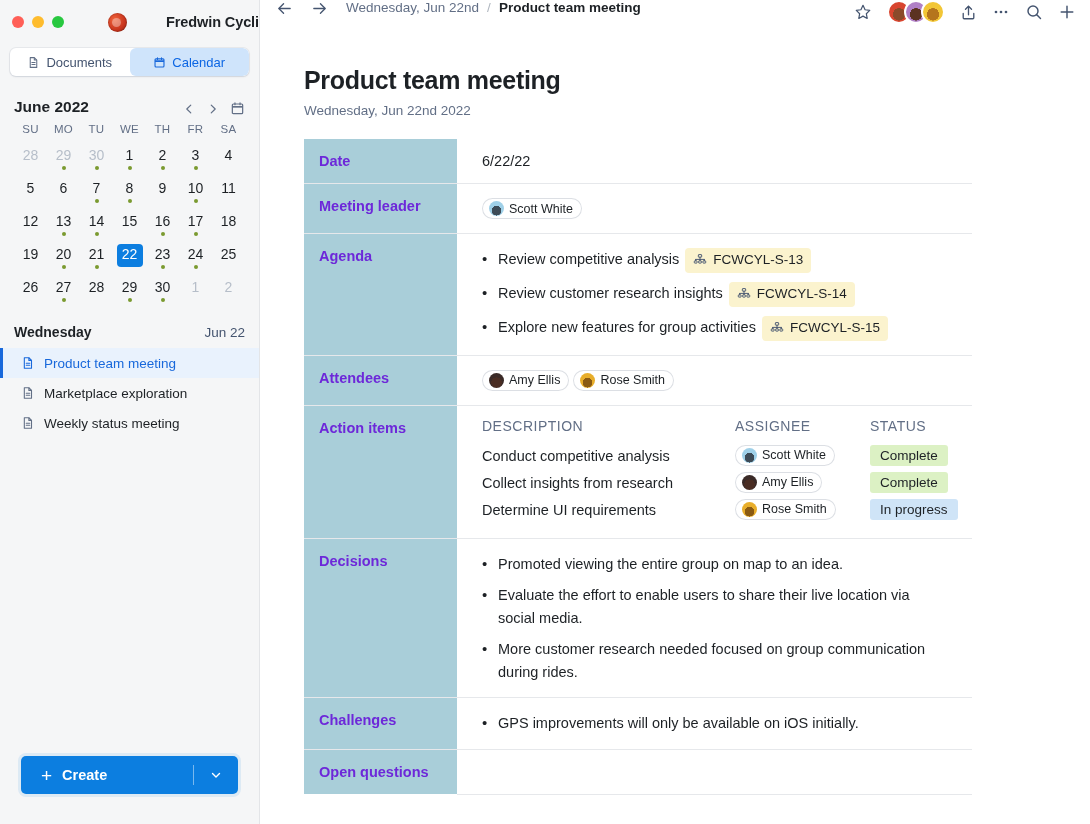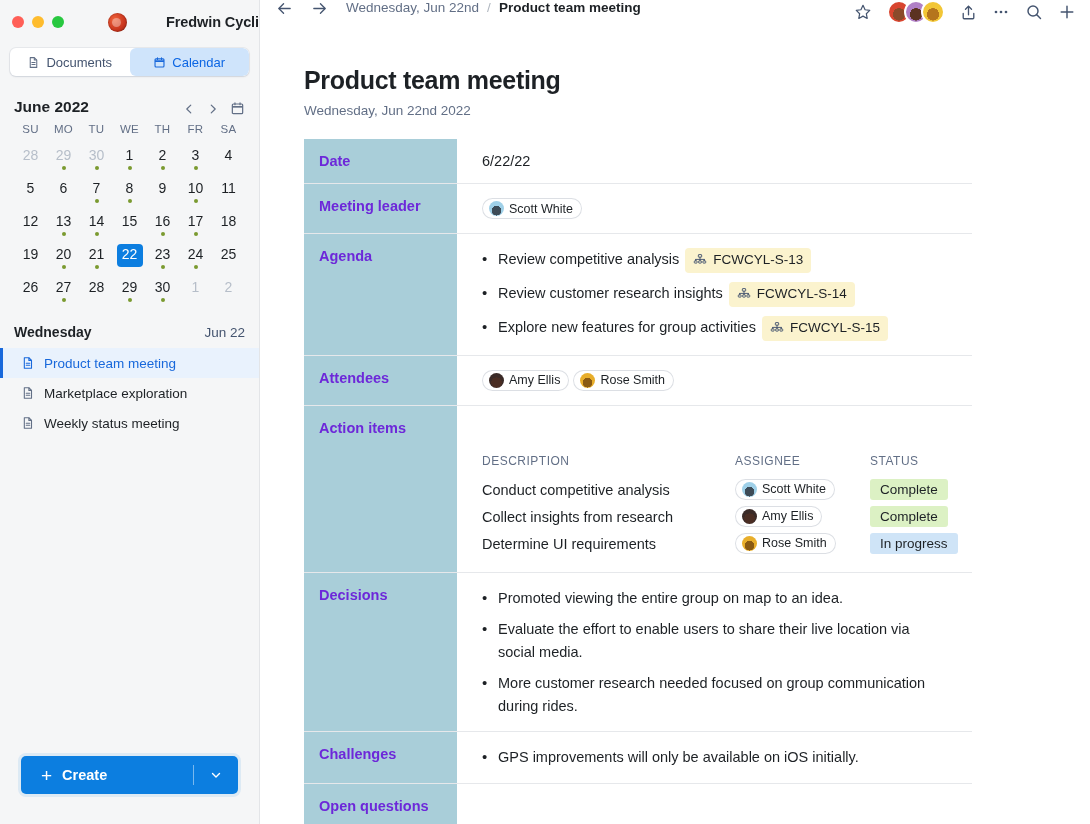--- a/index.html
+++ b/index.html
@@ -192,22 +192,22 @@
     display: inline-flex; align-items: center; gap: 6px;
     background: #fbf3ce; border-radius: 4px; padding: 2px 8px;
     font-size: 13.5px; color: #1d2125; margin-left: 6px; vertical-align: middle;
     white-space: nowrap;
   }
   .jtag svg { display: block; }
 
   
   .ai-grid { display: grid; grid-template-columns: 253px 135px auto; }
   .ai-h {
-    font-size: 12px; letter-spacing: .5px; color: #626f86;
-    padding-bottom: 9px; text-transform: uppercase; margin-top: 36px;
+    font-size: 14px; letter-spacing: .5px; color: #626f86;
+    padding-bottom: 9px; text-transform: uppercase;
   }
   .ai-desc { font-size: 14.5px; color: #1d2125; padding: 4px 8px 4px 0; line-height: 19px; }
   .ai-as { padding: 2px 8px 2px 0; }
   .ai-st { padding: 2px 0 2px 0; }
   .status {
     display: inline-block; font-size: 13.5px; padding: 3px 10px;
     border-radius: 3px; color: #1d2125;
   }
   .status.complete { background: #dcf1c4; }
   .status.inprogress { background: #cfe4f7; }

